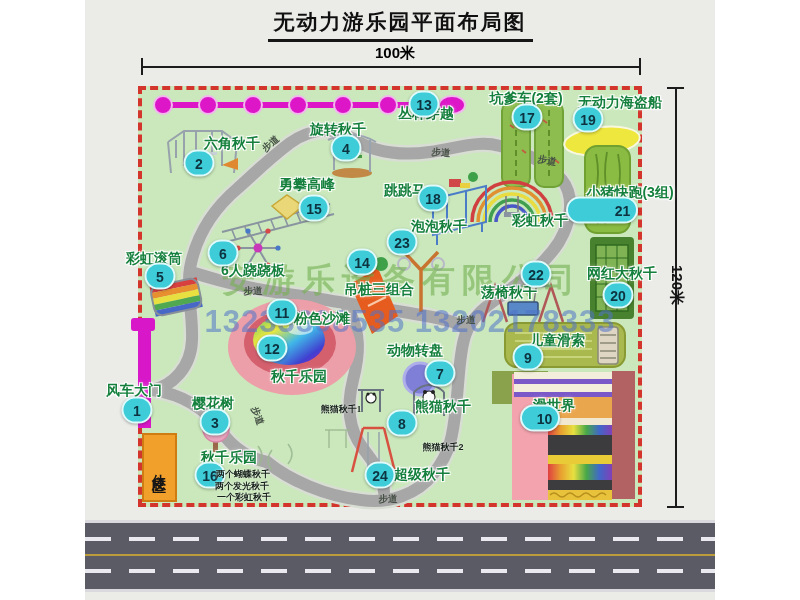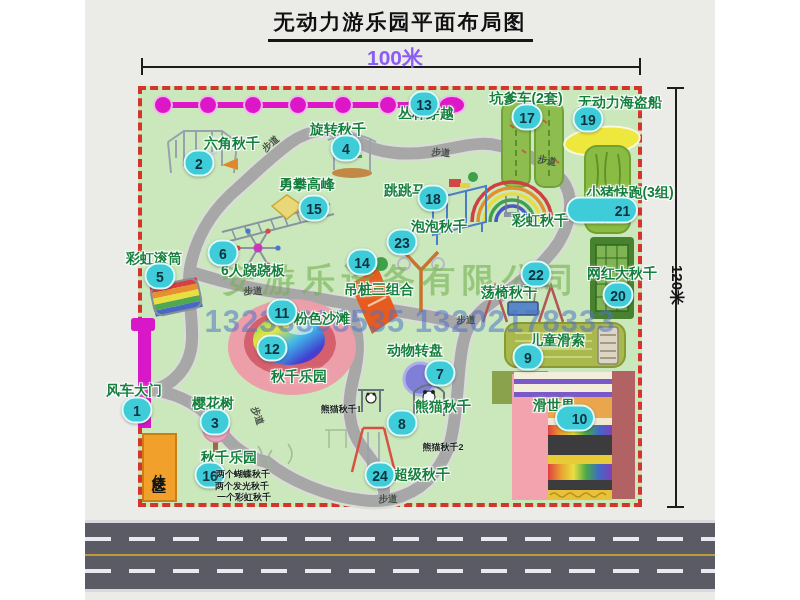--- a/index.html
+++ b/index.html
@@ -9,21 +9,21 @@
   
   #page-title{position:absolute;left:0;top:8px;width:800px;text-align:center;}
   #page-title span{display:inline-block;font-size:21px;font-weight:bold;letter-spacing:2px;color:#101010;
                    border-bottom:3px solid #161616;padding:0 6px 3px 6px;}
   
   .dim{position:absolute;background:#1c1c1c;}
   #dim-top-line{left:142px;top:66px;width:499px;height:2px;}
   #dim-top-tick-l{left:141px;top:58px;width:2px;height:17px;}
   #dim-top-tick-r{left:639px;top:58px;width:2px;height:17px;}
   #dim-top-label{position:absolute;left:340px;top:44px;width:110px;text-align:center;
-                 font-size:21px;font-weight:bold;color:#8b5cf6;}
+                 font-size:15px;font-weight:bold;color:#000000;}
   #dim-right-line{left:675px;top:88px;width:2px;height:419px;}
   #dim-right-tick-t{left:667px;top:87px;width:17px;height:2px;}
   #dim-right-tick-b{left:667px;top:506px;width:17px;height:2px;}
   #dim-right-label{position:absolute;left:676px;top:285px;font-size:15px;font-weight:bold;color:#141414;
                    transform:translate(-50%,-50%) rotate(90deg);white-space:nowrap;}
   
   #map-area{position:absolute;left:138px;top:86px;width:504px;height:421px;box-sizing:border-box;
             background:#cae8bb;border:4px dashed #d3342c;}
   #icon-svg{position:absolute;left:0;top:0;width:800px;height:600px;pointer-events:none;}
   
@@ -317,21 +317,21 @@
       <div class="badge" style="left: 223px; top: 253px;">6</div>
       <div class="lbl" style="left: 415px; top: 351px;">动物转盘</div>
       <div class="badge" style="left: 440px; top: 373px;">7</div>
       <div class="lbl" style="left: 443px; top: 407px;">熊猫秋千</div>
       <div class="badge" style="left: 402px; top: 423px;">8</div>
       <div class="note" style="left: 341px; top: 409px; font-family: Liberation Serif, serif;">熊猫秋千1</div>
       <div class="note" style="left: 443px; top: 447px;">熊猫秋千2</div>
       <div class="lbl" style="left: 557px; top: 341px;">儿童滑索</div>
       <div class="badge" style="left: 528px; top: 357px;">9</div>
       <div class="lbl" style="left: 554px; top: 406px;">滑世界</div>
-      <div class="badge" style="left: 575px; top: 418px; padding-left: 12px;">10</div>
+      <div class="badge" style="left: 540px; top: 418px; padding-left: 12px;">10</div>
       <div class="lbl" style="left: 322px; top: 319px;">粉色沙滩</div>
       <div class="badge" style="left: 282px; top: 312px;">11</div>
       <div class="lbl" style="left: 299px; top: 377px;">秋千乐园</div>
       <div class="badge" style="left: 272px; top: 348px;">12</div>
       <div class="lbl" style="left: 426px; top: 114px;">丛林穿越</div>
       <div class="badge" style="left: 424px; top: 104px;">13</div>
       <div class="lbl" style="left: 379px; top: 290px;">吊桩三组合</div>
       <div class="badge" style="left: 362px; top: 262px;">14</div>
       <div class="lbl" style="left: 307px; top: 185px;">勇攀高峰</div>
       <div class="badge" style="left: 314px; top: 208px;">15</div>

